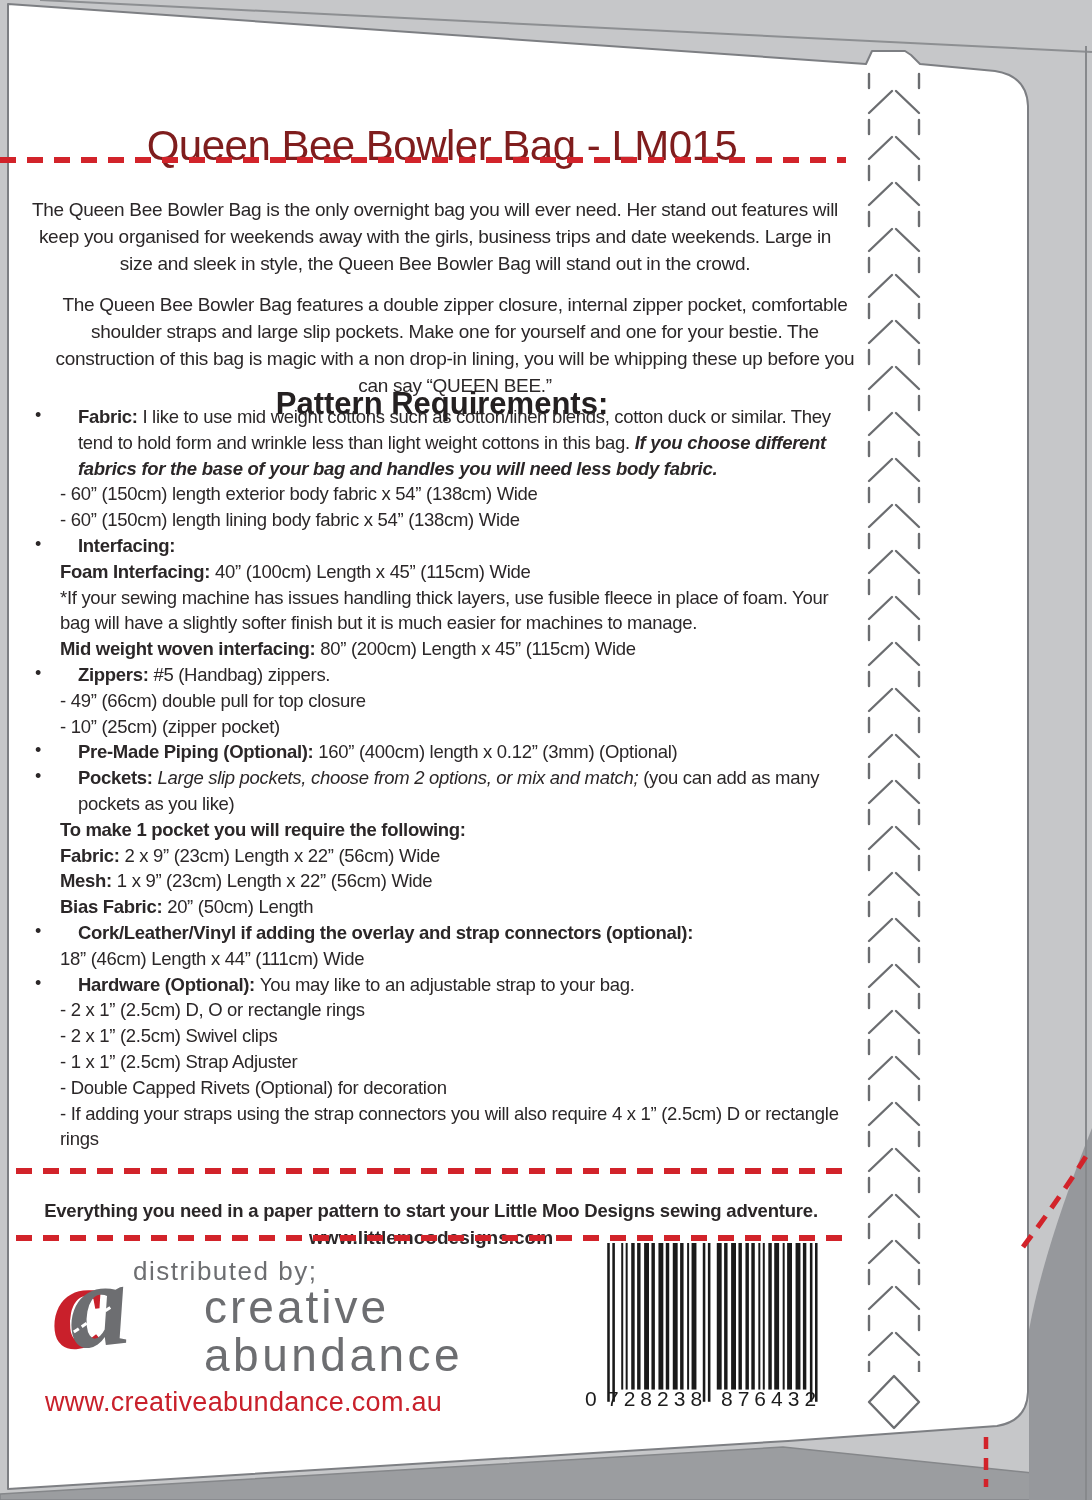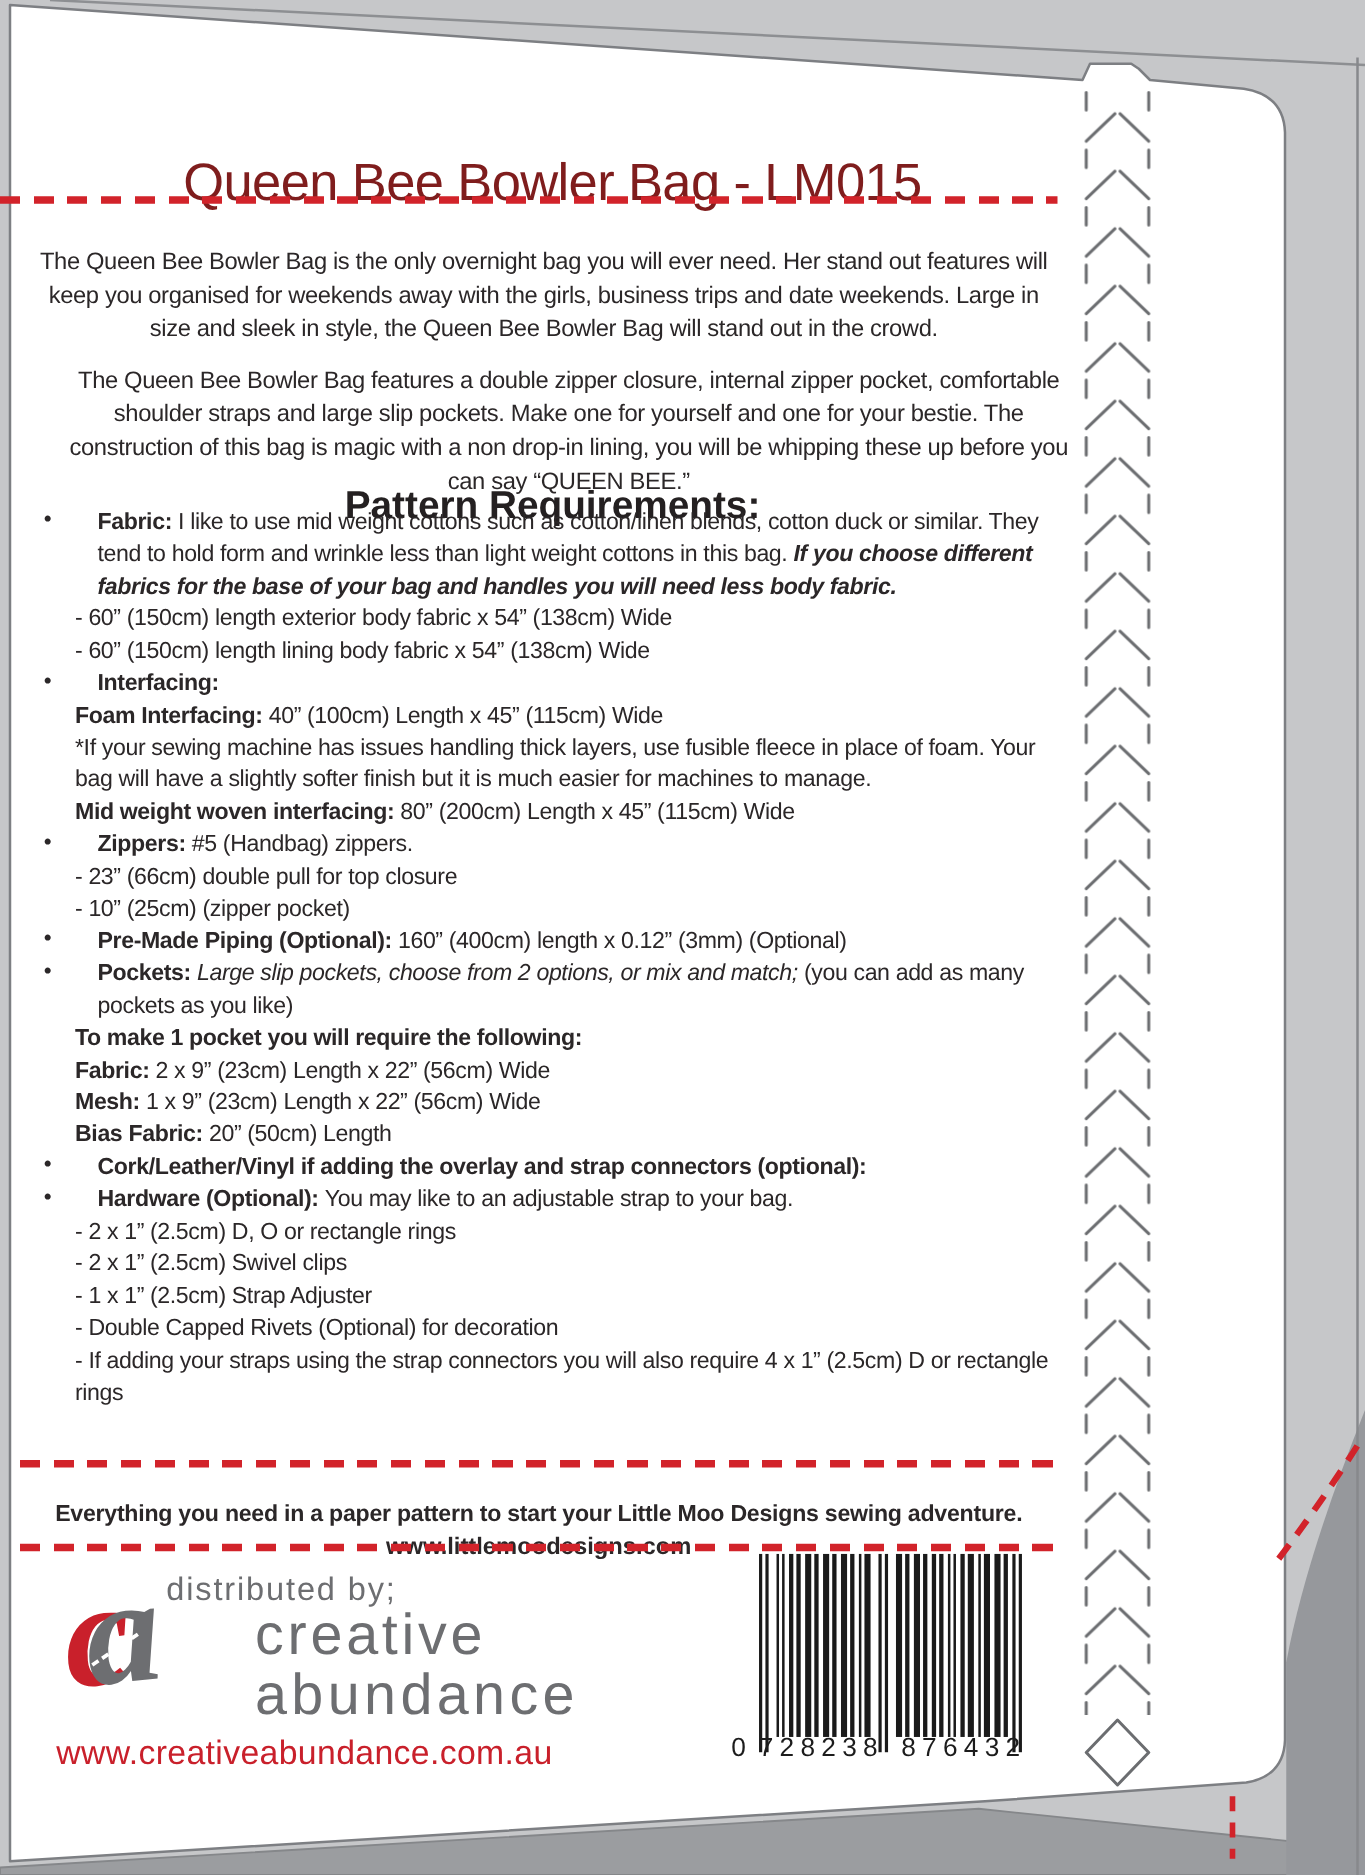--- a/index.html
+++ b/index.html
@@ -138,29 +138,30 @@
 
   <div class="abs req">
       <div class="req-line i0"><span class="bullet">•</span><span class="rb">Fabric: </span><span class="rr">I like to use mid weight cottons such as cotton/linen blends, cotton duck or similar. They tend to hold form and wrinkle less than light weight cottons in this bag. </span><span class="rbi">If you choose different fabrics for the base of your bag and handles you will need less body fabric.</span></div>
       <div class="req-line i1"><span class="rr">- 60” (150cm) length exterior body fabric x 54” (138cm) Wide</span></div>
       <div class="req-line i1"><span class="rr">- 60” (150cm) length lining body fabric x 54” (138cm) Wide</span></div>
       <div class="req-line i0"><span class="bullet">•</span><span class="rb">Interfacing:</span></div>
       <div class="req-line i1"><span class="rb">Foam Interfacing: </span><span class="rr">40” (100cm) Length x 45” (115cm) Wide</span></div>
       <div class="req-line i1"><span class="rr">*If your sewing machine has issues handling thick layers, use fusible fleece in place of foam. Your bag will have a slightly softer finish but it is much easier for machines to manage.</span></div>
       <div class="req-line i1"><span class="rb">Mid weight woven interfacing: </span><span class="rr"> 80” (200cm) Length x 45” (115cm) Wide</span></div>
       <div class="req-line i0"><span class="bullet">•</span><span class="rb">Zippers: </span><span class="rr">#5 (Handbag) zippers.</span></div>
-      <div class="req-line i1"><span class="rr">- 23” (66cm) double pull for top closure</span></div>
+      <div class="req-line i1"><span class="rr">- 49” (66cm) double pull for top closure</span></div>
       <div class="req-line i1"><span class="rr">- 10” (25cm) (zipper pocket)</span></div>
       <div class="req-line i0"><span class="bullet">•</span><span class="rb">Pre-Made Piping (Optional): </span><span class="rr">160” (400cm) length x 0.12” (3mm) (Optional)</span></div>
       <div class="req-line i0"><span class="bullet">•</span><span class="rb">Pockets: </span><span class="ri">Large slip pockets, choose from 2 options, or mix and match; </span><span class="rr">(you can add as many pockets as you like)</span></div>
       <div class="req-line i1"><span class="rb">To make 1 pocket you will require the following:</span></div>
       <div class="req-line i1"><span class="rb">Fabric: </span><span class="rr">2 x 9” (23cm) Length x 22” (56cm) Wide</span></div>
       <div class="req-line i1"><span class="rb">Mesh: </span><span class="rr">1 x 9” (23cm) Length x 22” (56cm) Wide</span></div>
       <div class="req-line i1"><span class="rb">Bias Fabric: </span><span class="rr">20” (50cm) Length</span></div>
       <div class="req-line i0"><span class="bullet">•</span><span class="rb">Cork/Leather/Vinyl if adding the overlay and strap connectors (optional):</span></div>
+      <div class="req-line i1"><span class="rr">18” (46cm) Length x 44” (111cm) Wide</span></div>
       <div class="req-line i0"><span class="bullet">•</span><span class="rb">Hardware (Optional): </span><span class="rr">You may like to an adjustable strap to your bag.</span></div>
       <div class="req-line i1"><span class="rr">- 2 x 1” (2.5cm) D, O or rectangle rings</span></div>
       <div class="req-line i1"><span class="rr">- 2 x 1” (2.5cm) Swivel clips</span></div>
       <div class="req-line i1"><span class="rr">- 1 x 1” (2.5cm) Strap Adjuster</span></div>
       <div class="req-line i1"><span class="rr">- Double Capped Rivets (Optional) for decoration</span></div>
       <div class="req-line i1"><span class="rr">- If adding your straps using the strap connectors you will also require 4 x 1” (2.5cm) D or rectangle rings</span></div>
     </div>
 
   <div class="abs dash dash2"></div>
 

